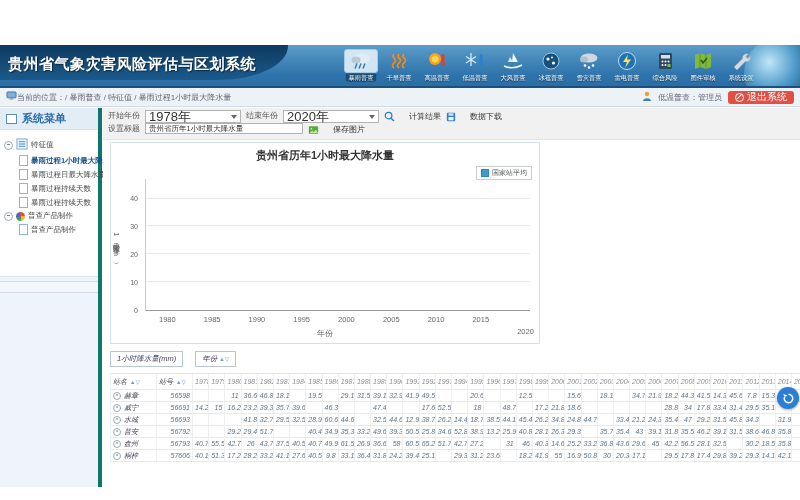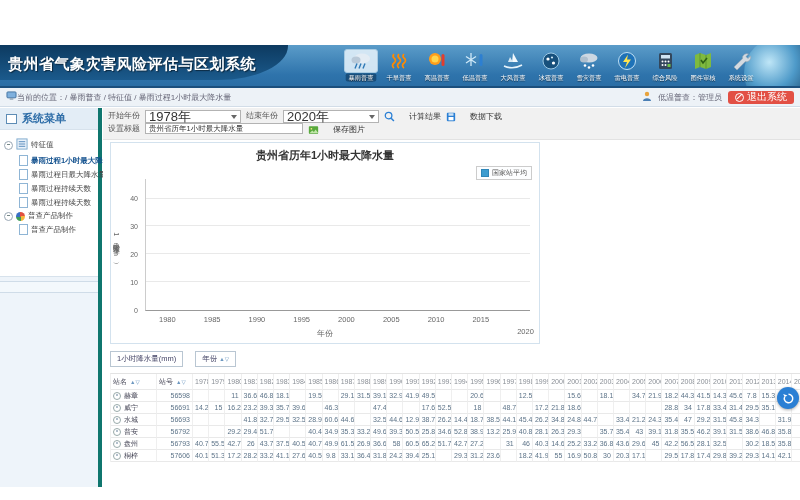--- a/index.html
+++ b/index.html
@@ -74,21 +74,21 @@
   .slot{flex:1;display:flex;justify-content:center;}
   .bar{width:70%;background:linear-gradient(180deg,#3d98cb,#8ec9e8 45%,#e9f6fc);}
   .yax{position:absolute;left:0;top:36px;bottom:32px;width:31px;}
   .ytick{position:absolute;right:4px;font-size:7px;color:#666;transform:translateY(3px);}
   .ylab{position:absolute;left:0px;top:50%;transform:translate(0,-50%) ;writing-mode:vertical-rl;
         font-size:7px;color:#666;letter-spacing:1px;}
   .xlabels{position:absolute;left:34px;right:9px;bottom:19px;height:9px;}
   .xlab{position:absolute;transform:translateX(-50%);font-size:7.5px;color:#666;}
   .xaxis-title{position:absolute;bottom:4px;left:0;width:100%;text-align:center;font-size:8px;color:#666;}
   
-  .tablezone{position:absolute;left:7px;top:243px;right:0;bottom:0;overflow:hidden;}
+  .tablezone{position:absolute;left:7px;top:243px;right:0;bottom:0;overflow:hidden;font-style:italic;}
   .filterrow{display:flex;gap:12px;align-items:center;font-size:7.5px;color:#446;}
   .fbox{border:1px solid #b9c6d2;background:#fff;padding:2px 6px;cursor:pointer;}
   .sort{color:#6d98c0;font-size:5.5px;letter-spacing:0;}
   .grid{margin-top:6px;display:grid;grid-template-columns:46px 36px repeat(38,16.2px);
         border-top:1px solid #e3e3e3;border-left:1px solid #f0f0f0;font-size:7px;color:#5c7388;}
   .gc{border-right:1px solid #efefef;border-bottom:1px solid #e9e9e9;height:12px;line-height:12px;
       padding:0 2px;box-sizing:border-box;text-align:right;white-space:nowrap;overflow:hidden;}
   .gh{height:16px;line-height:16px;color:#8a8f96;text-align:center;background:#fff;}
   .gname{text-align:left;display:flex;align-items:center;gap:3px;color:#445;}
   .radio{width:6px;height:6px;border:1px solid #9aa;border-radius:50%;position:relative;flex:0 0 auto;cursor:pointer;}

